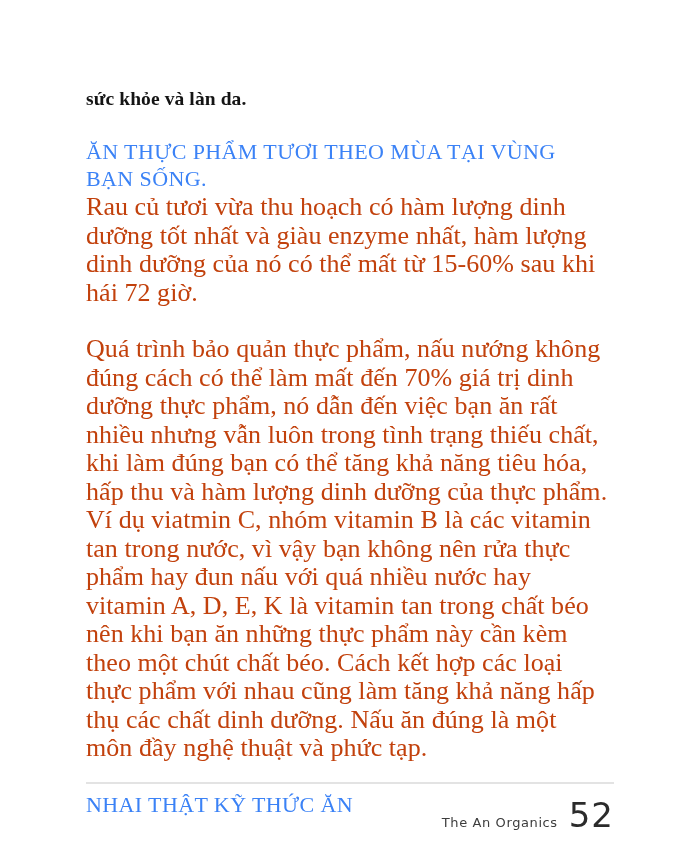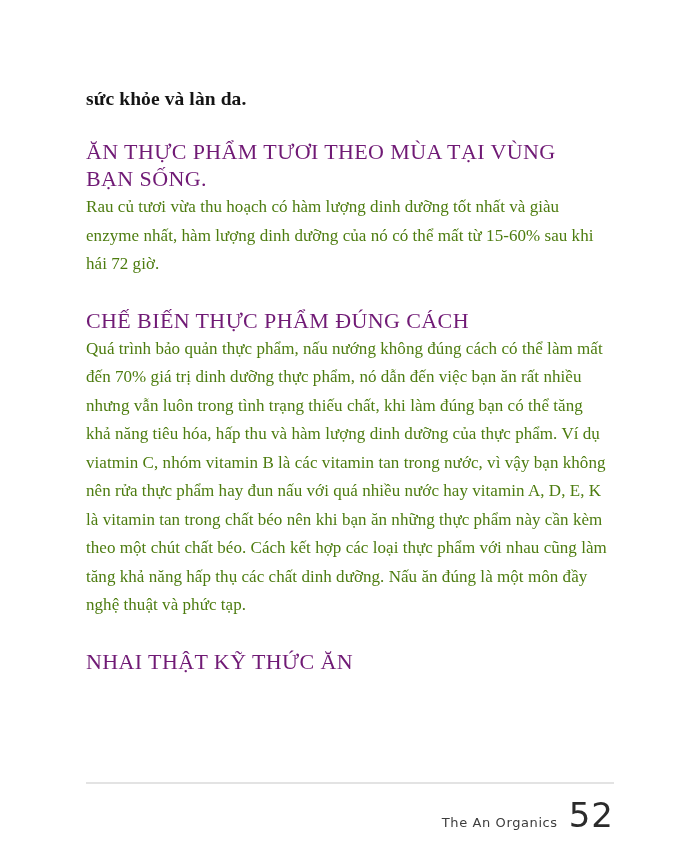--- a/index.html
+++ b/index.html
@@ -33,33 +33,33 @@
     font-weight: bold;
     font-size: 19.5px;
     line-height: 26px;
     color: #141414;
     letter-spacing: 0.1px;
     margin: 0 0 26px 0;
   }
 
   
   .section-heading {
-    color: #701a75;
+    color: #3b82f6;
     font-size: 22px;
     line-height: 27px;
     font-weight: normal;
     letter-spacing: 0.4px;
     margin: 0 0 1px 0;
     text-transform: uppercase;
   }
 
   
   .body-text {
-    color: #4d7c0f;
-    font-size: 17px;
+    color: #c2410c;
+    font-size: 26px;
     line-height: 28.5px;
     font-weight: normal;
     letter-spacing: 0.05px;
     margin: 0;
     text-align: left;
   }
 
   .section {
     margin-bottom: 28px;
   }
@@ -116,21 +116,20 @@
   <div class="content">
 
     <p class="lead-line">sức khỏe và làn da.</p>
 
     <div class="section">
       <h2 class="section-heading">ĂN THỰC PHẨM TƯƠI THEO MÙA TẠI VÙNG BẠN SỐNG.</h2>
       <p class="body-text">Rau củ tươi vừa thu hoạch có hàm lượng dinh dưỡng tốt nhất và giàu enzyme nhất, hàm lượng dinh dưỡng của nó có thể mất từ 15-60% sau khi hái 72 giờ.</p>
     </div>
 
     <div class="section">
-      <h2 class="section-heading">CHẾ BIẾN THỰC PHẨM ĐÚNG CÁCH</h2>
       <p class="body-text">Quá trình bảo quản thực phẩm, nấu nướng không đúng cách có thể làm mất đến 70% giá trị dinh dưỡng thực phẩm, nó dẫn đến việc bạn ăn rất nhiều nhưng vẫn luôn trong tình trạng thiếu chất, khi làm đúng bạn có thể tăng khả năng tiêu hóa, hấp thu và hàm lượng dinh dưỡng của thực phẩm. Ví dụ viatmin C, nhóm vitamin B là các vitamin tan trong nước, vì vậy bạn không nên rửa thực phẩm hay đun nấu với quá nhiều nước hay vitamin A, D, E, K là vitamin tan trong chất béo nên khi bạn ăn những thực phẩm này cần kèm theo một chút chất béo. Cách kết hợp các loại thực phẩm với nhau cũng làm tăng khả năng hấp thụ các chất dinh dưỡng. Nấu ăn đúng là một môn đầy nghệ thuật và phức tạp.</p>
     </div>
 
     <div class="section gap-before-heading">
       <h2 class="section-heading">NHAI THẬT KỸ THỨC ĂN</h2>
     </div>
 
   </div>
 
   <div class="footer">

